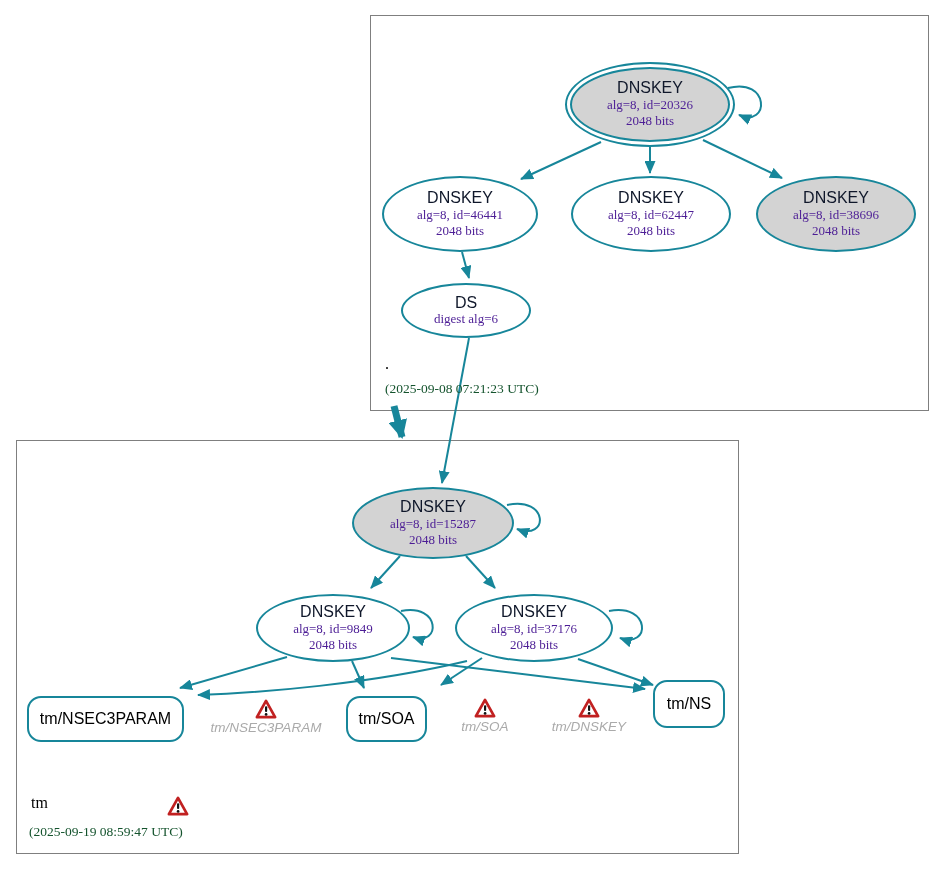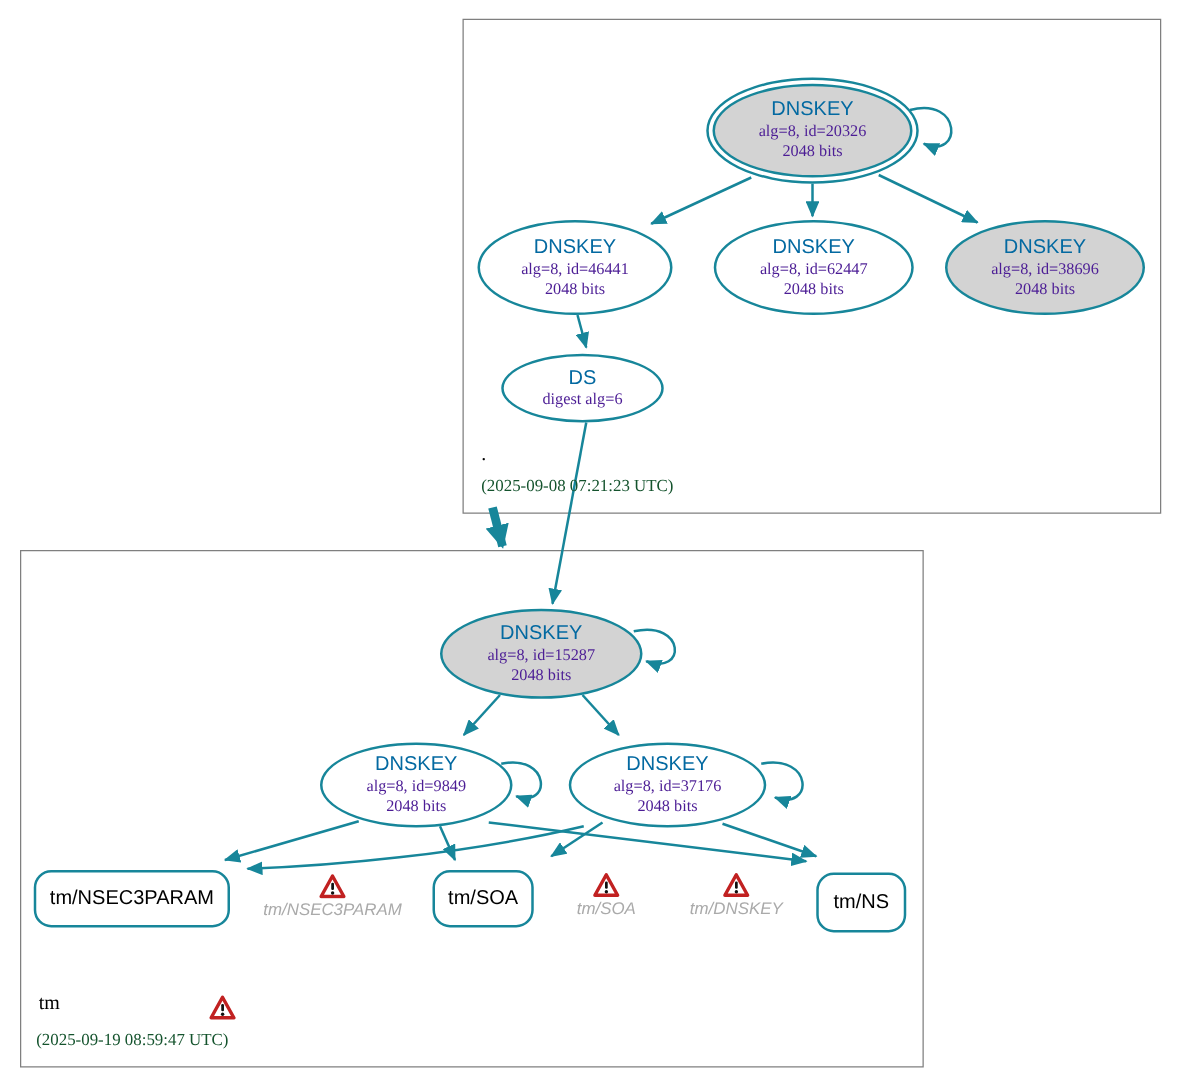--- a/index.html
+++ b/index.html
@@ -9,21 +9,21 @@
   #edges{position:absolute;left:0;top:0;z-index:1;}
   .node{position:absolute;z-index:2;display:flex;flex-direction:column;
         align-items:center;justify-content:center;text-align:center;box-sizing:border-box;}
   .ellipse{border:2px solid #17869a;border-radius:50%;background:#fff;}
   .gray{background:#d3d3d3;}
   .thickborder{border-width:2.5px;}
   .dblouter{border:2px solid #17869a;border-radius:50%;background:#fff;padding:0;}
   .dblinner{position:absolute;left:3px;top:3px;right:3px;bottom:3px;
             border:2px solid #17869a;border-radius:50%;background:#d3d3d3;
             display:flex;flex-direction:column;align-items:center;justify-content:center;}
-  .ntitle{font-family:"Liberation Sans",sans-serif;font-size:16px;color:#0369a1;line-height:1.1;}
+  .ntitle{font-family:"Liberation Sans",sans-serif;font-size:16px;color:#0f172a;line-height:1.1;}
   .nattr{font-family:"Liberation Serif",serif;font-size:13px;color:#4c1d95;line-height:1.25;}
   .rrset{border:2px solid #17869a;border-radius:14px;background:#fff;
          font-family:"Liberation Sans",sans-serif;font-size:16px;color:#000;}
   .warnstack{position:absolute;z-index:2;display:flex;flex-direction:column;align-items:center;}
   .warnlabel{font-family:"Liberation Sans",sans-serif;font-style:italic;
              font-size:13.5px;color:#aaaaaa;white-space:nowrap;margin-top:1px;}
   .zlabel{position:absolute;z-index:2;font-family:"Liberation Serif",serif;
           font-size:16px;color:#000;}
   .tstamp{position:absolute;z-index:2;font-family:"Liberation Serif",serif;
           font-size:13.5px;color:#14532d;white-space:nowrap;}
@@ -117,21 +117,21 @@
   </div>
 
   <div class="node ellipse" style="left:455px;top:594px;width:158px;height:68px">
     <div class="ntitle">DNSKEY</div>
     <div class="nattr">alg=8, id=37176</div>
     <div class="nattr">2048 bits</div>
   </div>
 
   <div class="node rrset" style="left:27px;top:696px;width:157px;height:46px">tm/NSEC3PARAM</div>
   <div class="node rrset" style="left:346px;top:696px;width:81px;height:46px">tm/SOA</div>
-  <div class="node rrset" style="left:653px;top:698px;width:72px;height:48px">tm/NS</div>
+  <div class="node rrset" style="left:653px;top:680px;width:72px;height:48px">tm/NS</div>
 
   <div class="warnstack" style="left:208px;top:699px;width:116px">
     <svg class="warnicon" width="22" height="20" viewBox="0 0 24 22">
       <path d="M12 2 L22 20 L2 20 Z" fill="#ffffff" stroke="#c12121" stroke-width="3" stroke-linejoin="round"></path>
       <rect x="10.9" y="8" width="2.4" height="6.2" rx="1.1" fill="#111111"></rect>
       <circle cx="12.1" cy="17" r="1.5" fill="#111111"></circle>
     </svg>
     <div class="warnlabel">tm/NSEC3PARAM</div>
   </div>
 

